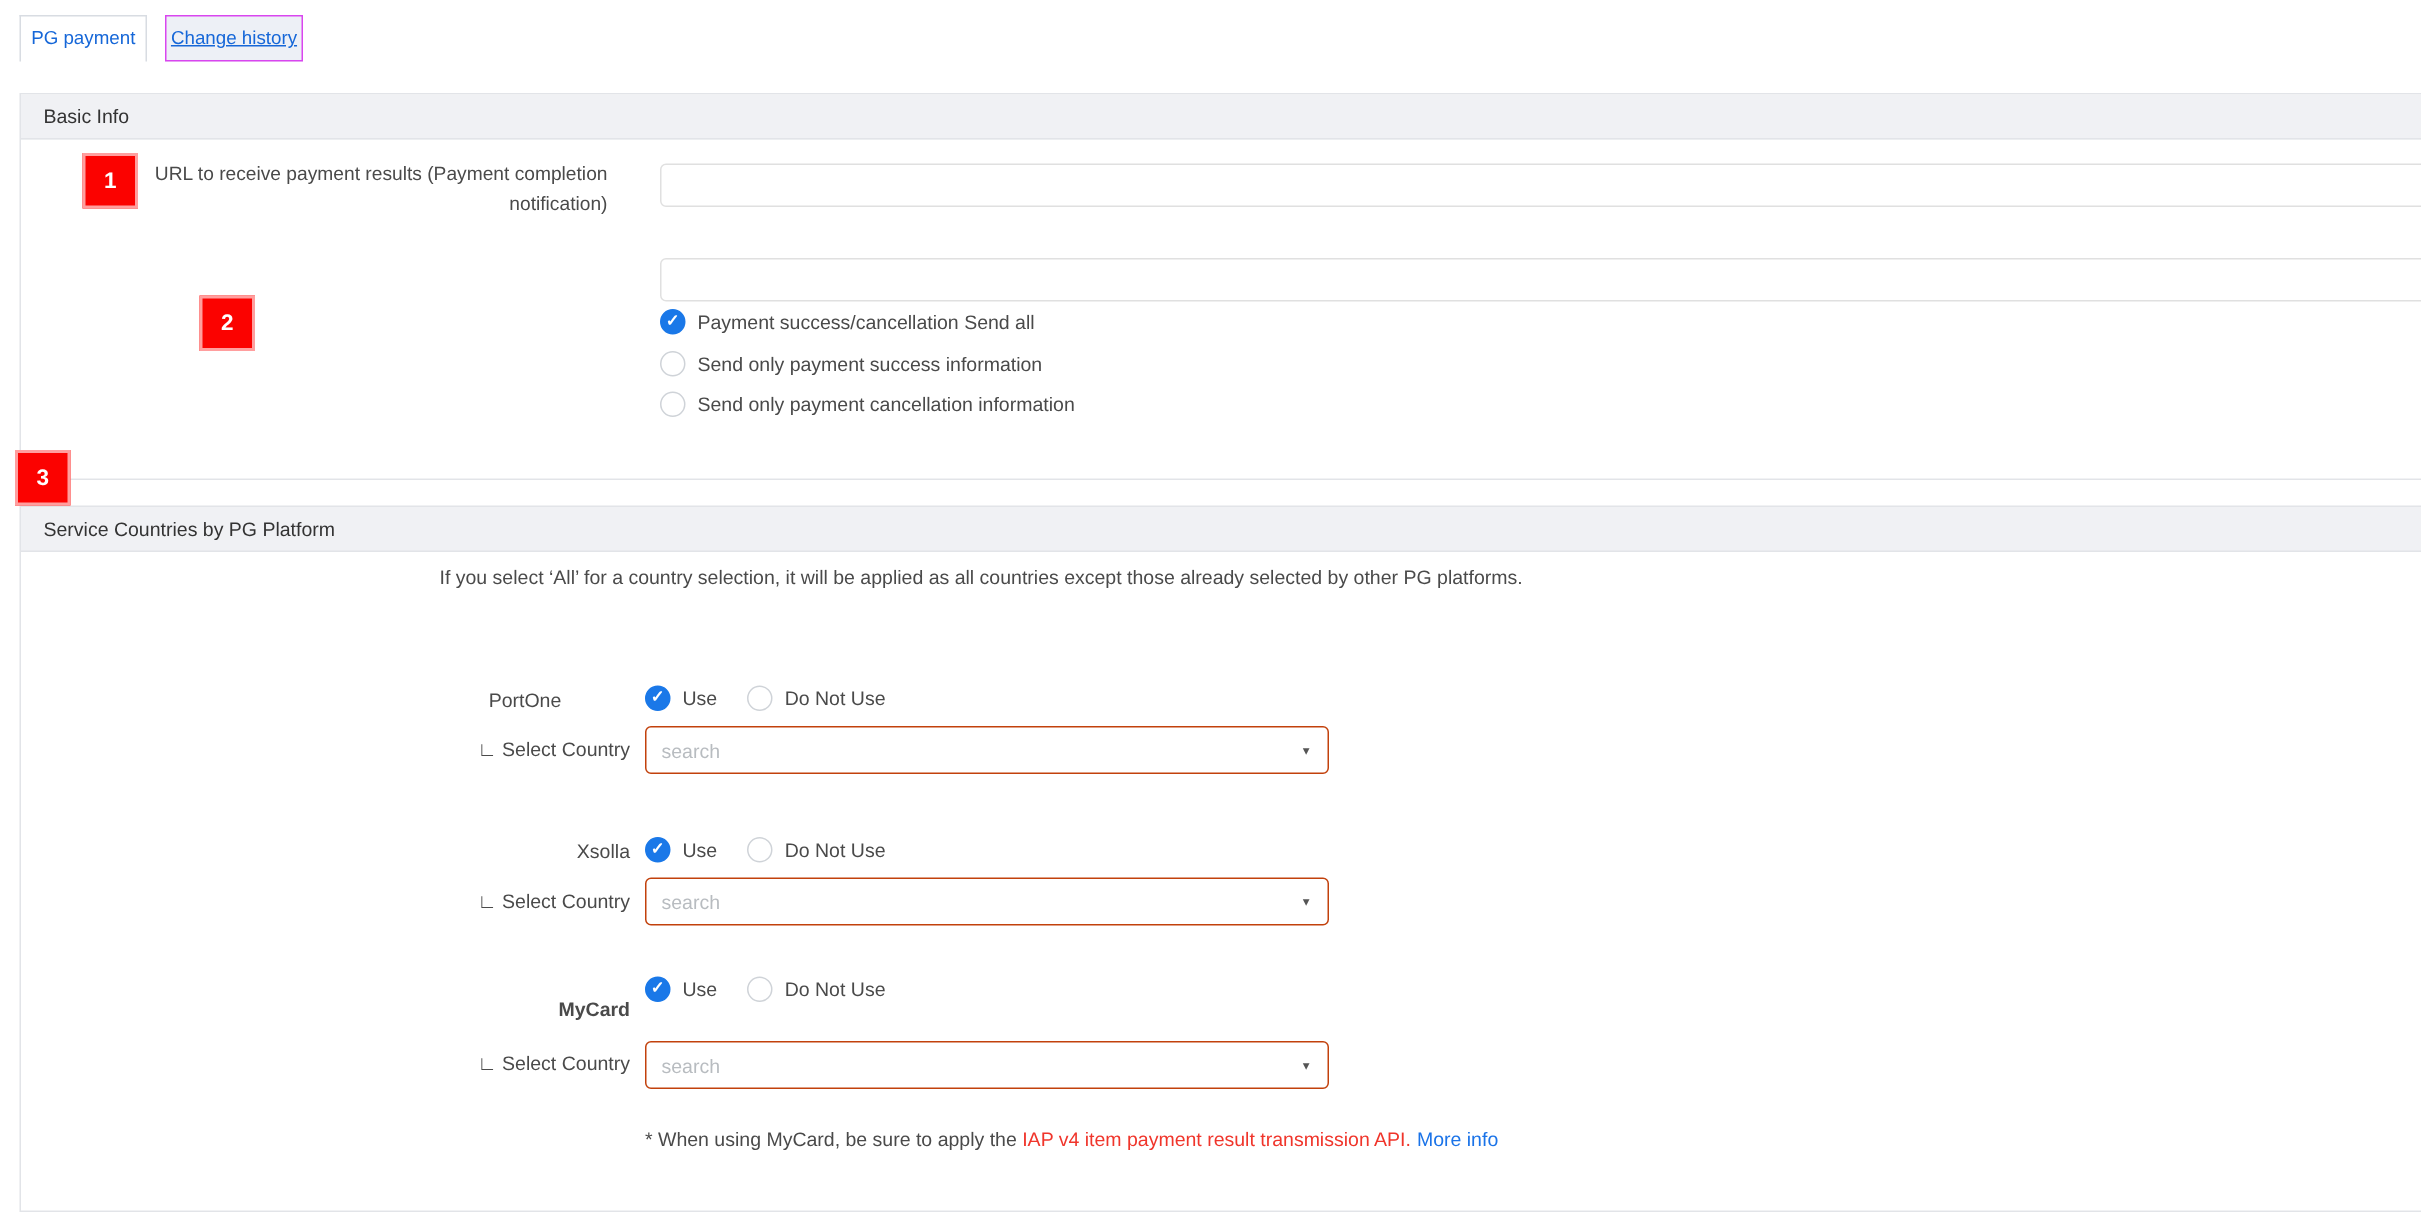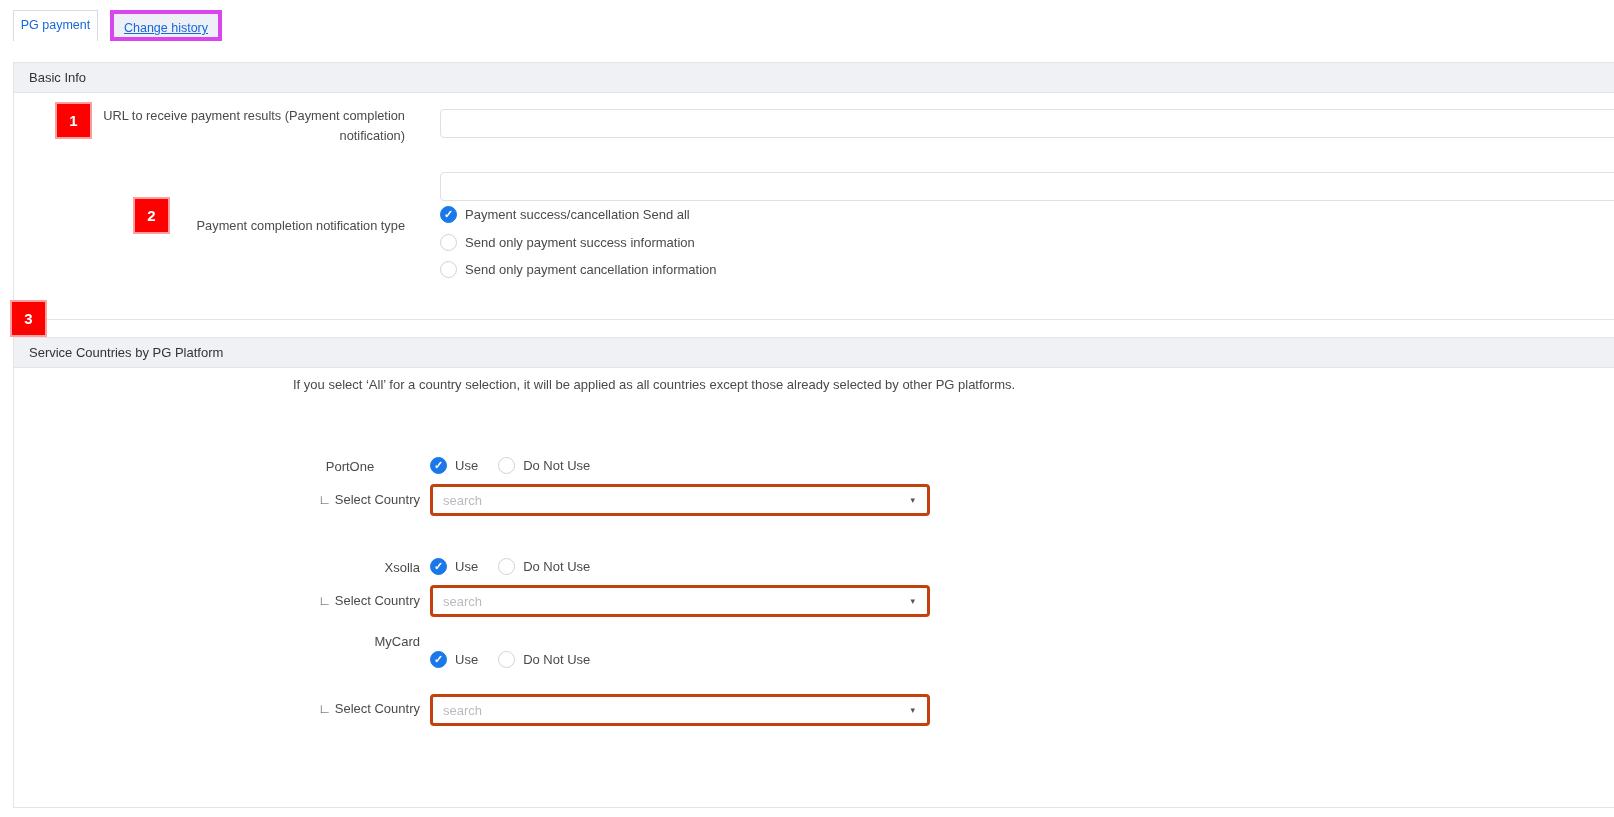--- a/index.html
+++ b/index.html
@@ -5,21 +5,21 @@
   * { margin:0; padding:0; box-sizing:border-box; }
   html,body { background:#fff; }
   body { font-family:"Liberation Sans", sans-serif; font-size:13px; color:#4a4a4a; }
   #page { position:relative; width:1614px; height:817px; overflow:hidden; background:#fff; }
 
   
   .tab { position:absolute; top:10px; height:31px; line-height:29px; text-align:center;
          font-size:12.5px; cursor:pointer; }
   .tab-active { left:13px; width:85px; background:#fff; border:1px solid #d8dce2; border-bottom:none;
                 color:#1667d8; z-index:2; }
-  .tab-inactive { left:110px; width:112px; background:#edf0f6; border:4px solid #d946ef;
+  .tab-inactive { left:110px; width:92px; background:#edf0f6; border:1px solid #d946ef;
                   color:#1667d8; }
   .tab-inactive .tab-label { text-decoration:underline; }
 
   
   .section { position:absolute; left:13px; width:1640px; background:#fff; border:1px solid #e2e4e8; }
   #section-basic { top:62px; height:258px; }
   #section-countries { top:337px; height:471px; }
   .section-header { height:30px; line-height:30px; background:#f0f1f4; border-bottom:1px solid #e2e4e8;
                     padding-left:15px; color:#333; font-size:13px; }
 
@@ -58,34 +58,34 @@
   #notif-opt-3 { left:440px; top:260px; }
 
   
   .instructions { position:absolute; left:293px; top:376px; line-height:17.5px; color:#4a4a4a;
                   font-size:13px; }
   .red-text { color:#f0352b; }
 
   .platform-name { position:absolute; left:280px; width:140px; text-align:right; color:#4a4a4a; }
   .country-label { position:absolute; left:280px; width:140px; text-align:right; color:#4a4a4a; }
 
-  .select-box { position:absolute; left:430px; width:500px; height:32px; border:3px solid #c2410c;
+  .select-box { position:absolute; left:430px; width:456px; height:32px; border:1px solid #c2410c;
                 border-radius:4px; background:#fff; display:flex; align-items:center; cursor:pointer; }
   .select-box input { border:none; outline:none; flex:1; height:100%; padding:0 10px;
                       font-family:"Liberation Sans", sans-serif; font-size:13px; color:#4a4a4a;
                       background:transparent; border-radius:4px; }
   .select-box input::placeholder { color:#b8bcc0; }
   .text-input::placeholder { color:#b8bcc0; }
   .select-caret { flex:0 0 auto; padding:0 12px; font-size:9px; color:#555; }
 
   #portone-name { top:459px;text-align:center; } #portone-radios { left:430px; top:456px; }
   #portone-country-label { top:492px; } #portone-select { top:484px; }
   #xsolla-name { top:560px; } #xsolla-radios { left:430px; top:557px; }
   #xsolla-country-label { top:593px; } #xsolla-select { top:585px; }
-  #mycard-name { top:634px; } #mycard-radios { left:430px; top:650px; }
+  #mycard-name { top:665px;font-weight:bold; } #mycard-radios { left:430px; top:650px; }
   #mycard-country-label { top:701px; } #mycard-select { top:694px; }
 
   .footnote { position:absolute; left:430px; top:752px; font-size:13px; color:#4a4a4a; }
   .footnote .link-blue { color:#1a73e8; margin-left:4px; cursor:pointer; }
 </style>
 </head>
 <body>
 
 <div id="page">
 
@@ -101,21 +101,20 @@
   </div>
 
   <div class="badge" id="badge-1">1</div>
   <div class="badge" id="badge-2">2</div>
   <div class="badge" id="badge-3">3</div>
 
   <div class="field-label" id="label-url">URL to receive payment results (Payment completion notification)</div>
   <input class="text-input" id="input-url-1" type="text" value="" style="">
   <input class="text-input" id="input-url-2" type="text" value="" style="">
 
-  <div class="field-label" id="label-notif-type">Payment completion notification type</div>
 
   <div class="radio-row" id="notif-opt-1">
     <span class="radio checked"></span>
     <span class="radio-label">Payment success/cancellation Send all</span>
   </div>
   <div class="radio-row" id="notif-opt-2">
     <span class="radio"></span>
     <span class="radio-label">Send only payment success information</span>
   </div>
   <div class="radio-row" id="notif-opt-3">
@@ -166,14 +165,17 @@
     <span class="radio-gap"></span>
     <span class="radio"></span>
     <span class="radio-label">Do Not Use</span>
   </div>
   <div class="country-label" id="mycard-country-label">∟ Select Country</div>
   <div class="select-box" id="mycard-select">
     <input type="text" placeholder="search" style="">
     <span class="select-caret">▾</span>
   </div>
 
+  <div class="footnote">
+    <span>* When using MyCard, be sure to apply the </span><span class="red-text">IAP v4 item payment result transmission API.</span><span class="link-blue">More info</span>
+  </div>
 
 </div>
 
 </body></html>

